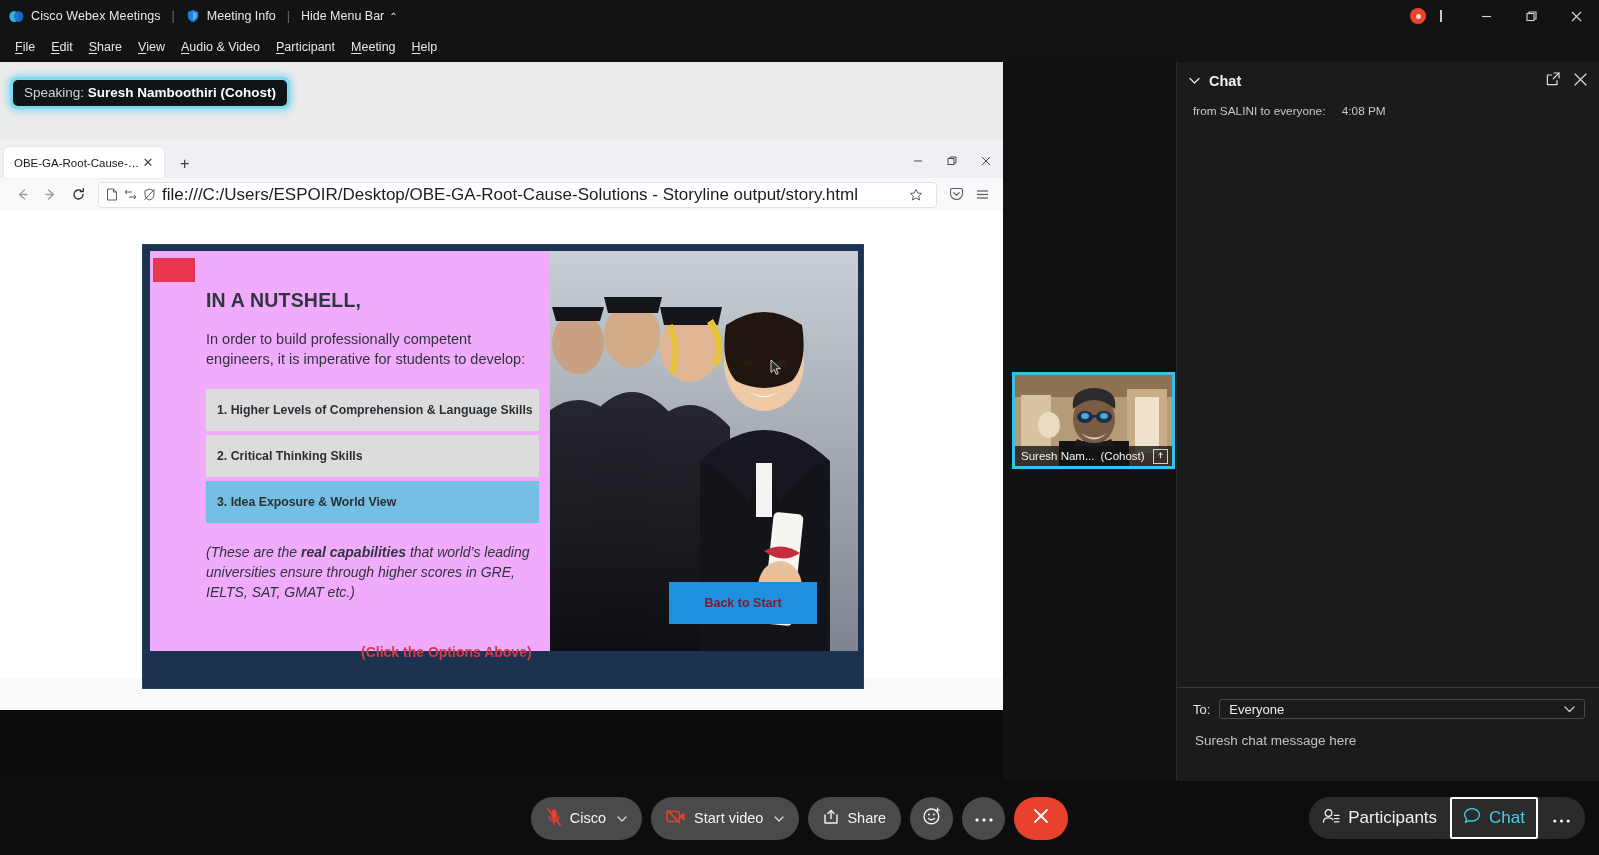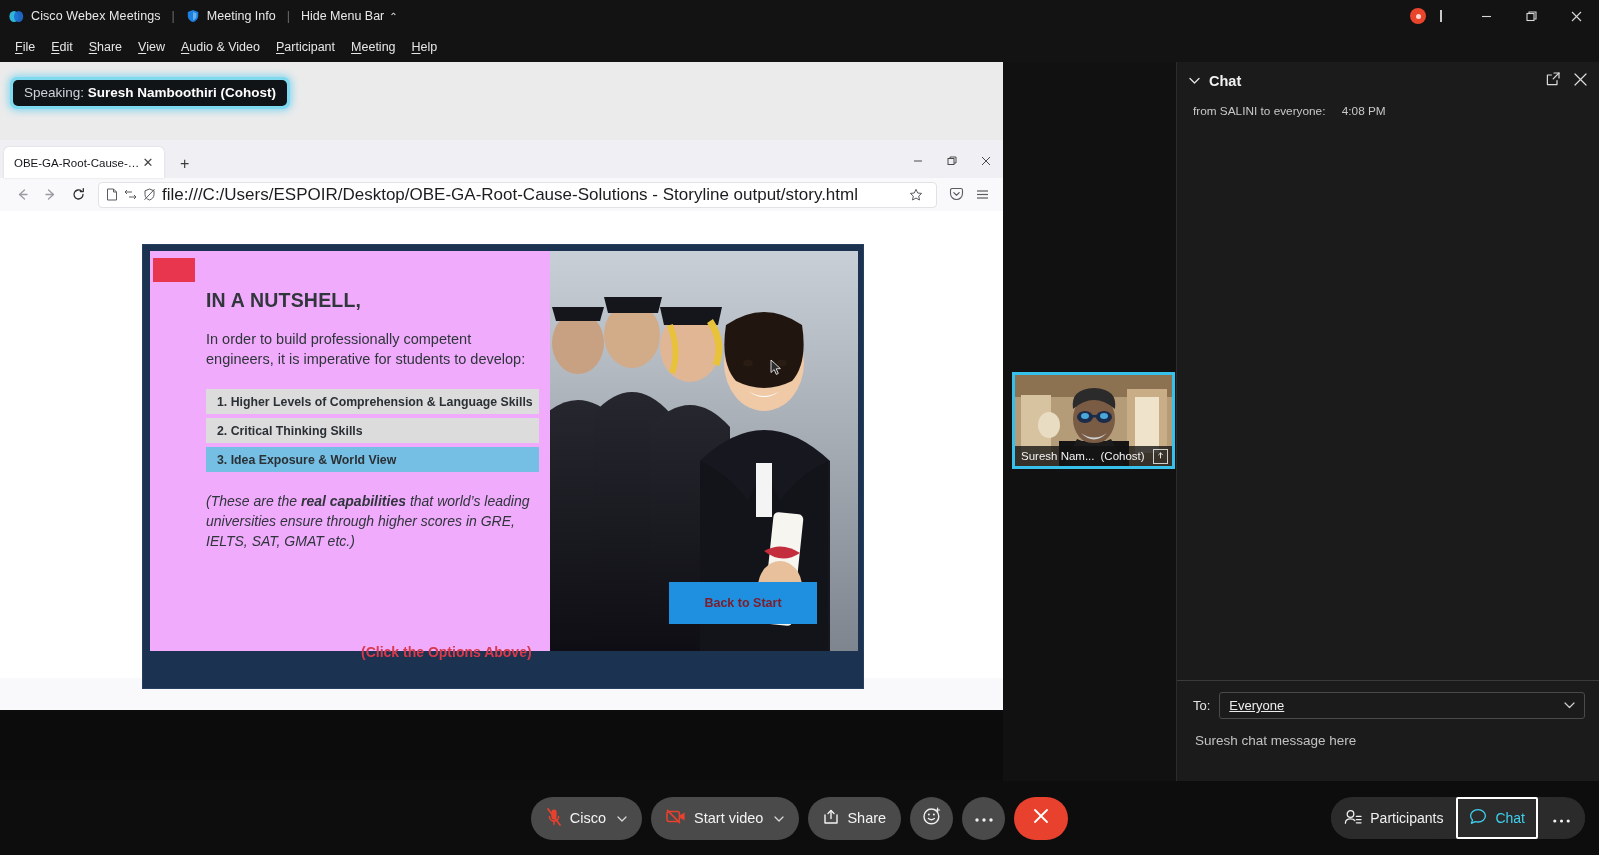--- a/index.html
+++ b/index.html
@@ -109,21 +109,21 @@
   .slide-left { width: 400px; position: relative; padding: 0 16px 0 56px; }
   .red-block { position: absolute; left: 3px; top: 7px; width: 42px; height: 24px; background: #e8364f; }
   .slide-h1 {
     margin-top: 38px; font-size: 19.5px; font-weight: bold; color: #30363c; letter-spacing: .2px;
   }
   .slide-sub {
     margin-top: 17px; font-size: 14.5px; color: #2f353b; line-height: 1.38; max-width: 330px;
   }
   .opt-list { margin-top: 20px; width: 333px; }
   .opt {
-    height: 25px; display: flex; align-items: center; padding-left: 11px;
+    height: 42px; display: flex; align-items: center; padding-left: 11px;
     font-size: 12.3px; font-weight: bold; color: #2b3035; margin-bottom: 4px;
     background: #dcdcdc;
   }
   .opt.hl { background: #74bfe3; }
   .slide-note {
     margin-top: 20px; font-size: 14px; font-style: italic; color: #2f353b;
     line-height: 1.42; max-width: 325px;
   }
   .slide-note b { font-weight: bold; }
   .slide-click {
@@ -170,24 +170,23 @@
   .chat-head-ico { margin-left: auto; display: flex; gap: 14px; align-items: center; color: #dcdcdc; }
   .chat-body { padding: 4px 16px 0 16px; }
   .msg-meta { font-size: 11.8px; color: #bdbdbd; margin-bottom: 3px; }
   .msg-meta .who { color: #c8c8c8; }
   .msg-meta .time { margin-left: 13px; color: #c8c8c8; }
   .msg-text { font-size: 13.3px; color: #f0f0f0; line-height: 1.42; }
   .chat-foot { position: absolute; left: 0; bottom: 0; width: 100%; border-top: 1px solid #3a3a3a; }
   .chat-to-row { display: flex; align-items: center; padding: 11px 14px 0 16px; }
   .chat-to-lbl { color: #e2e2e2; font-size: 13px; margin-right: 9px; }
   .chat-select {
-    flex: 1; height: 27px; border: 1px solid #4a4a4a; border-radius: 3px;
+    flex: 1; height: 20px; border: 1px solid #4a4a4a; border-radius: 3px;
     display: flex; align-items: center; padding: 0 9px; color: #ededed; font-size: 13px;
     background: #1b1b1b;
-    text-decoration: underline;
   }
   .chat-select .cs-chev { margin-left: auto; color: #cfcfcf; font-size: 10px; }
   .chat-input {
     padding: 14px 16px 0 18px; color: #c2c2c2; font-size: 13.5px; height: 62px;
   }
 
   
   .bottombar {
     position: absolute; left: 0; bottom: 0; width: 1599px; height: 74px;
     background: #0d0d0d; display: flex; align-items: center; justify-content: center;
@@ -202,21 +201,21 @@
     width: 43px; height: 43px; border-radius: 50%; background: #4a4a4a;
     display: flex; align-items: center; justify-content: center; color: #f0f0f0;
   }
   .ctl-end {
     width: 54px; height: 43px; border-radius: 22px; background: #e8412e;
     display: flex; align-items: center; justify-content: center; color: #fff; font-size: 19px;
   }
   .right-group { position: absolute; right: 14px; display: flex; align-items: center; }
   .rctl {
     height: 40px; border-radius: 20px; display: flex; align-items: center;
-    padding: 0 13px; color: #f0f0f0; font-size: 14px; gap: 8px; background: #2b2b2b;
+    padding: 0 13px; color: #f0f0f0; font-size: 17px; gap: 8px; background: #2b2b2b;
   }
   .rctl.active { color: #3fd0ee; border: 2px solid #ffffff; border-radius: 2px; padding: 0 11px; height: 42px; }
   .rctl.dots { font-size: 18px; padding: 0 14px; }
   .rgroup-bg { display: flex; align-items: center; background: #2b2b2b; border-radius: 21px; height: 42px; }
 </style>
 </head>
 <body>
 
 <div id="app">
 

